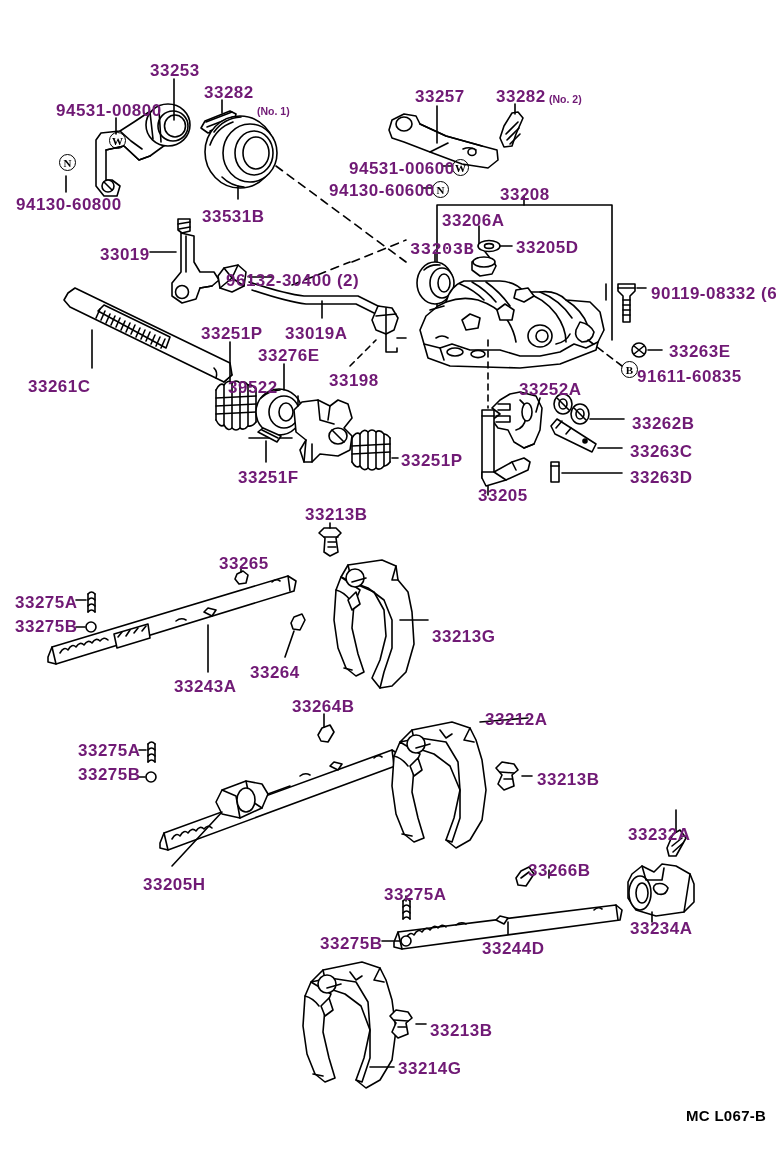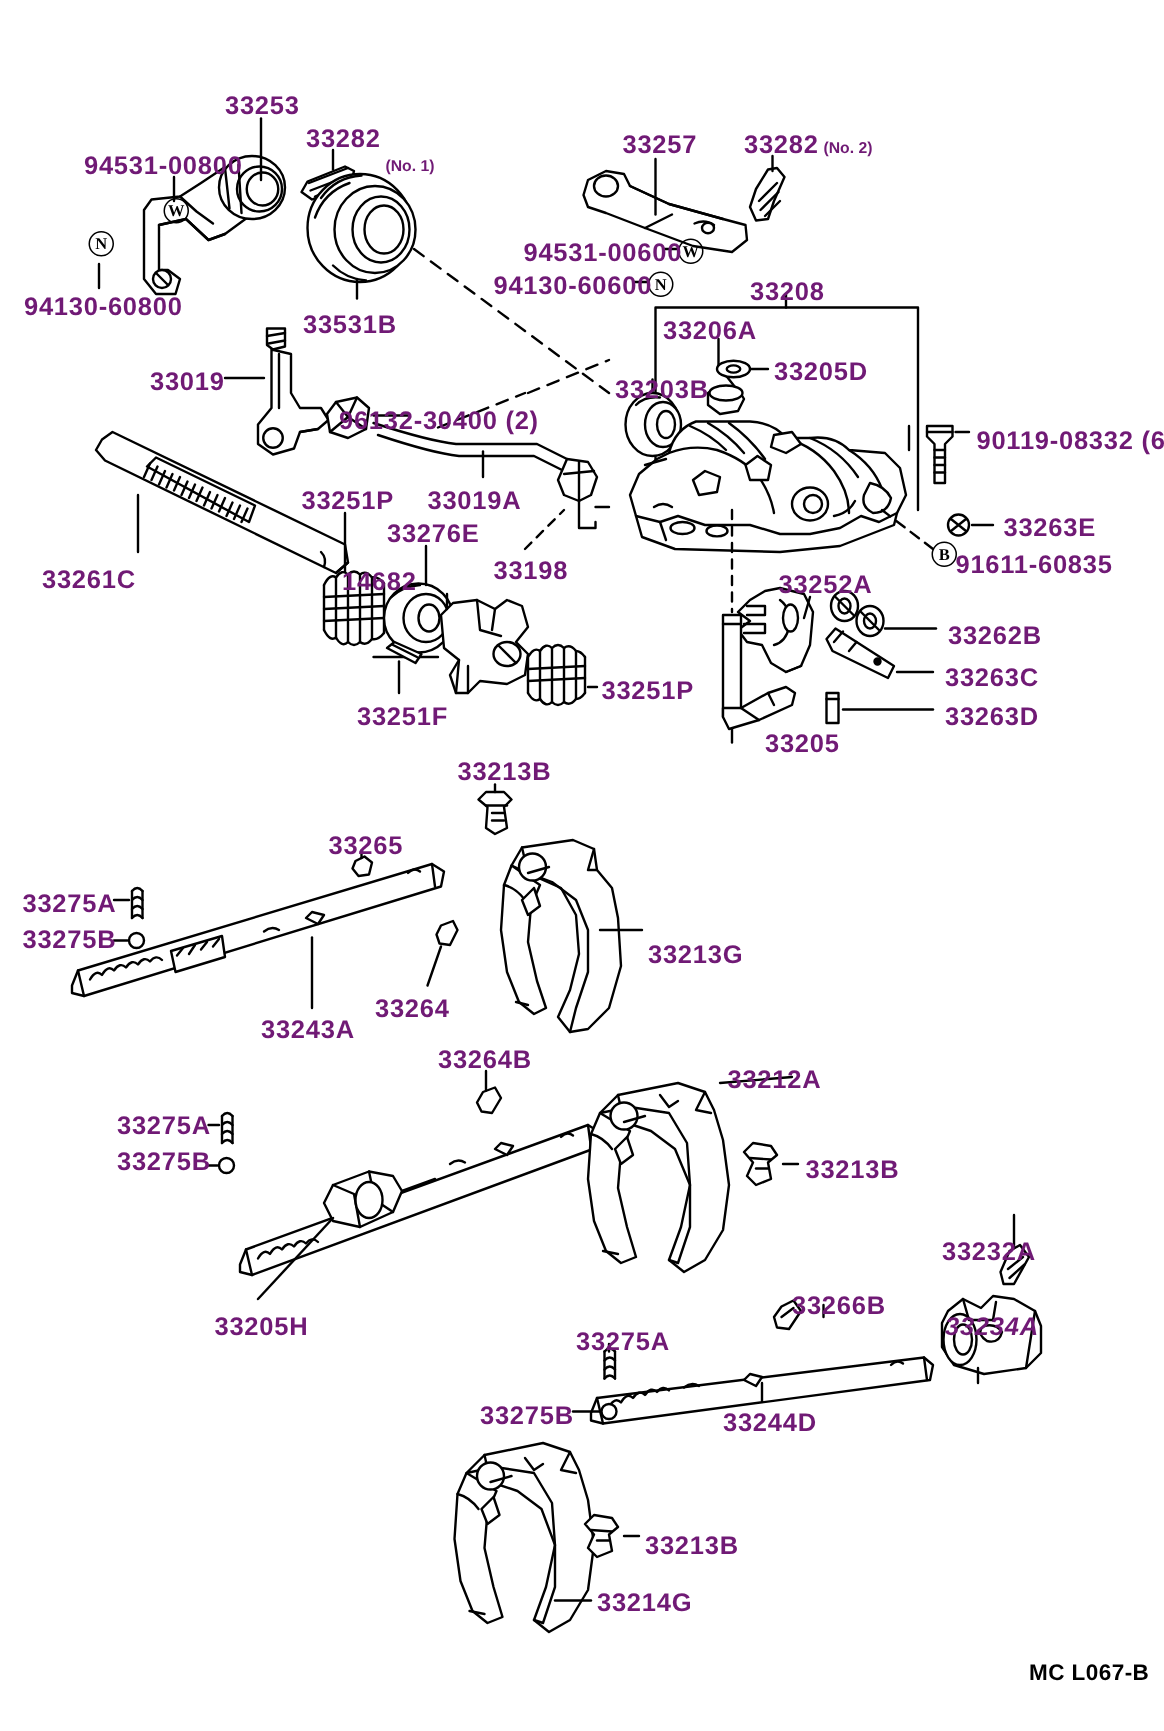--- a/index.html
+++ b/index.html
@@ -512,58 +512,58 @@
       <div class="lbl s10" style="left: 257px; top: 90px; margin-top: 16px;">(No. 1)</div>
       <div class="lbl s17" style="left: 56px; top: 102px;">94531-00800</div>
       <div class="lbl s17" style="left: 16px; top: 196px;">94130-60800</div>
       <div class="lbl s17" style="left: 202px; top: 208px;">33531B</div>
       <div class="lbl s17" style="left: 100px; top: 246px;">33019</div>
       <div class="lbl s17" style="left: 226px; top: 272px;">96132-30400 (2)</div>
       <div class="lbl s17" style="left: 201px; top: 325px;">33251P</div>
       <div class="lbl s17" style="left: 285px; top: 325px;">33019A</div>
       <div class="lbl s17" style="left: 258px; top: 347px;">33276E</div>
       <div class="lbl s17" style="left: 28px; top: 378px;">33261C</div>
-      <div class="lbl s17" style="left: 228px; top: 379px;">14682</div>
+      <div class="lbl s17" style="left: 228px; top: 379px;">39522</div>
       <div class="lbl s17" style="left: 329px; top: 372px;">33198</div>
       <div class="lbl s17" style="left: 238px; top: 469px;">33251F</div>
       <div class="lbl s17" style="left: 401px; top: 452px;">33251P</div>
       <div class="lbl s17" style="left: 415px; top: 88px;">33257</div>
       <div class="lbl s17" style="left: 496px; top: 88px;">33282</div>
       <div class="lbl s10" style="left: 549px; top: 94px;">(No. 2)</div>
       <div class="lbl s17" style="left: 349px; top: 160px;">94531-00600</div>
       <div class="lbl s17" style="left: 329px; top: 182px;">94130-60600</div>
       <div class="lbl s17" style="left: 500px; top: 186px;">33208</div>
       <div class="lbl s17" style="left: 442px; top: 212px;">33206A</div>
-      <div class="lbl s17" style="left: 410px; top: 251px;">33203B</div>
+      <div class="lbl s17" style="left: 410px; top: 241px; font-family: Liberation Mono, monospace;">33203B</div>
       <div class="lbl s17" style="left: 516px; top: 239px;">33205D</div>
       <div class="lbl s17" style="left: 651px; top: 285px;">90119-08332 (6)</div>
       <div class="lbl s17" style="left: 669px; top: 343px;">33263E</div>
       <div class="lbl s17" style="left: 637px; top: 368px;">91611-60835</div>
       <div class="lbl s17" style="left: 519px; top: 381px;">33252A</div>
       <div class="lbl s17" style="left: 632px; top: 415px;">33262B</div>
       <div class="lbl s17" style="left: 630px; top: 443px;">33263C</div>
       <div class="lbl s17" style="left: 630px; top: 469px;">33263D</div>
-      <div class="lbl s17" style="left: 478px; top: 487px; margin-left: 32px;">33205</div>
+      <div class="lbl s17" style="left: 478px; top: 487px;">33205</div>
       <div class="lbl s17" style="left: 305px; top: 506px;">33213B</div>
       <div class="lbl s17" style="left: 219px; top: 555px;">33265</div>
       <div class="lbl s17" style="left: 15px; top: 594px;">33275A</div>
       <div class="lbl s17" style="left: 15px; top: 618px;">33275B</div>
       <div class="lbl s17" style="left: 432px; top: 628px;">33213G</div>
       <div class="lbl s17" style="left: 250px; top: 664px;">33264</div>
       <div class="lbl s17" style="left: 174px; top: 678px;">33243A</div>
       <div class="lbl s17" style="left: 292px; top: 698px;">33264B</div>
       <div class="lbl s17" style="left: 485px; top: 711px;">33212A</div>
       <div class="lbl s17" style="left: 78px; top: 742px;">33275A</div>
       <div class="lbl s17" style="left: 537px; top: 771px;">33213B</div>
       <div class="lbl s17" style="left: 78px; top: 766px;">33275B</div>
       <div class="lbl s17" style="left: 628px; top: 826px;">33232A</div>
       <div class="lbl s17" style="left: 143px; top: 876px;">33205H</div>
       <div class="lbl s17" style="left: 528px; top: 862px;">33266B</div>
       <div class="lbl s17" style="left: 384px; top: 886px;">33275A</div>
-      <div class="lbl s17" style="left: 630px; top: 876px; font-style: italic;">33234A</div>
+      <div class="lbl s17" style="left: 630px; top: 920px;">33234A</div>
       <div class="lbl s17" style="left: 320px; top: 935px;">33275B</div>
       <div class="lbl s17" style="left: 482px; top: 940px;">33244D</div>
       <div class="lbl s17" style="left: 430px; top: 1022px;">33213B</div>
       <div class="lbl s17" style="left: 398px; top: 1060px;">33214G</div>
     </div>
 
 <div class="wm" style="left:686px;top:1083px;">MC L067-B</div>
 
 </div>
 

